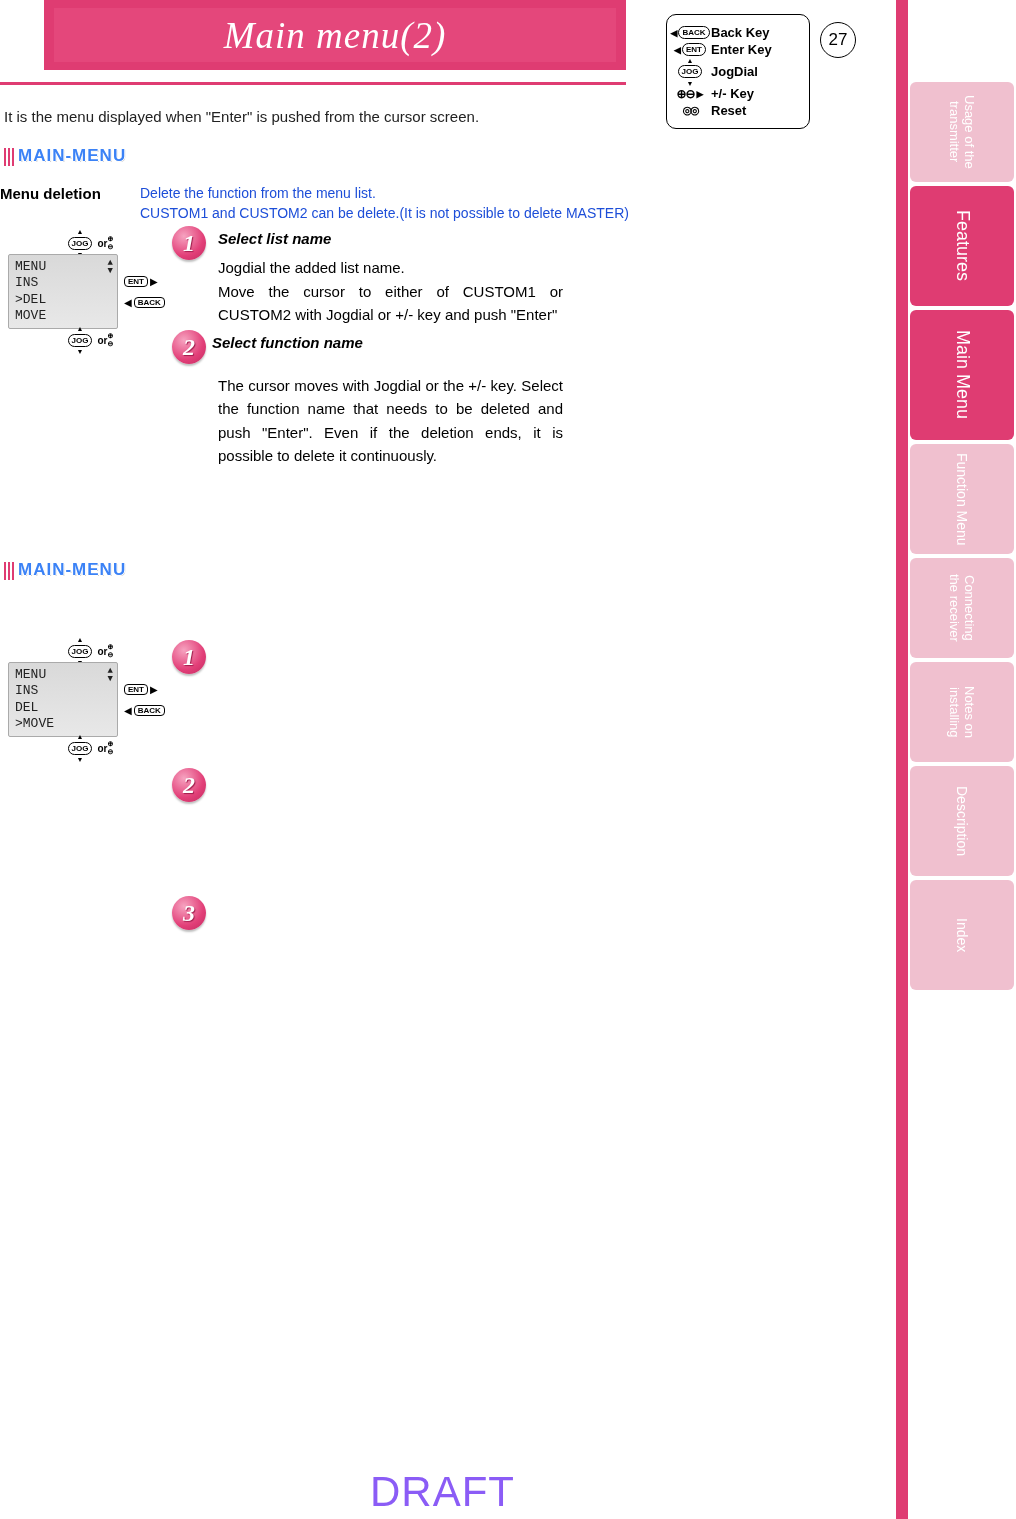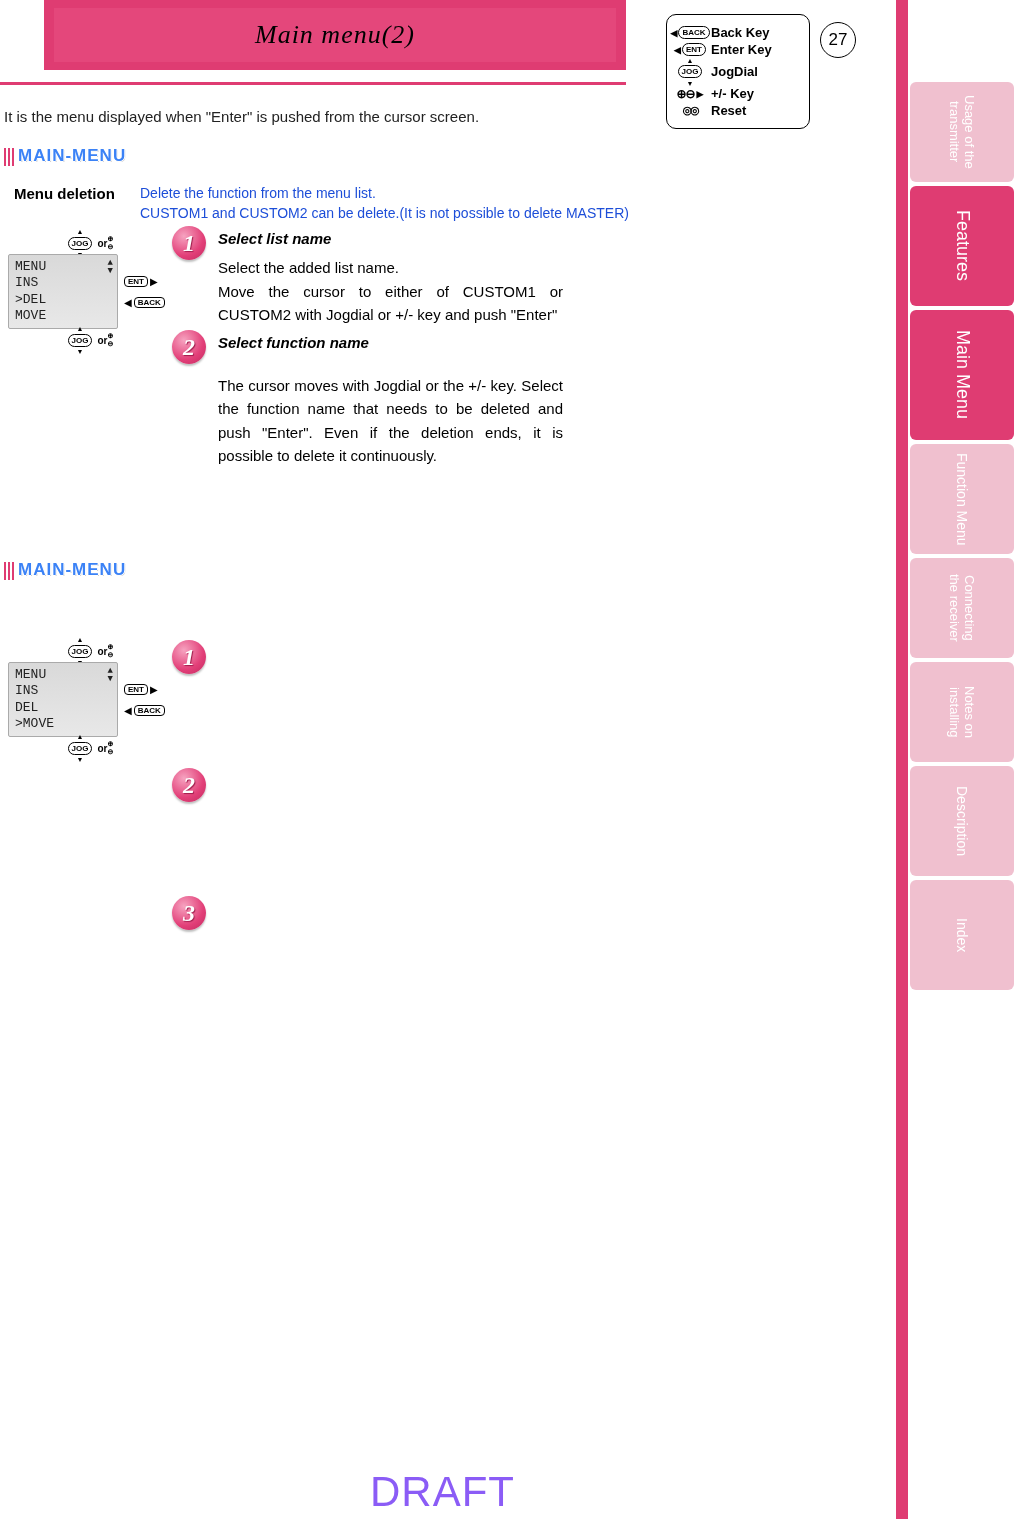--- a/index.html
+++ b/index.html
@@ -1,20 +1,20 @@
 <!DOCTYPE html>
 <html><head>
 <meta charset="utf-8">
 <style>
   * { margin: 0; padding: 0; box-sizing: border-box; }
   body { font-family: Arial, Helvetica, sans-serif; font-size: 14px; color: #000; background: #fff; width: 1016px; height: 1519px; position: relative; }
 
   .title-bar { position: absolute; left: 44px; top: 0; width: 582px; height: 70px; background: #df3c72; }
   .title-bar-inner { position: absolute; left: 10px; top: 8px; right: 10px; bottom: 8px; background: #e4477b; display: flex; align-items: center; justify-content: center; }
-  .title-text { color: #000000; font-family: Georgia, serif; font-size: 26px; font-style: italic; letter-spacing: 1px; }
+  .title-text { color: #ffffff; font-family: Georgia, serif; font-size: 37px; font-style: italic; letter-spacing: 1px; }
 
   .rule { position: absolute; left: 0; top: 82px; width: 626px; height: 3px; background: #df3c72; }
 
   .legend-box { position: absolute; left: 666px; top: 14px; width: 144px; border: 1px solid #000; border-radius: 10px; padding: 8px 8px 8px 10px; font-size: 13px; font-weight: 700; }
   .legend-row { display: flex; align-items: center; gap: 8px; margin: 2px 0; }
   .legend-icon { width: 26px; height: 14px; display: inline-flex; align-items: center; justify-content: center; font-size: 9px; font-weight: bold; position:relative; }
   .arrow-left::before { content: "◀"; font-size: 9px; margin-right: 1px; }
   .arrow-right::after { content: "▶"; font-size: 9px; margin-left: 1px; }
   .arrow-ud::before { content: "▲"; position:absolute; top:-8px; left:50%; transform:translateX(-50%); font-size:7px;}
   .arrow-ud::after { content: "▼"; position:absolute; bottom:-8px; left:50%; transform:translateX(-50%); font-size:7px;}
@@ -35,21 +35,21 @@
   .intro { position: absolute; left: 4px; top: 108px; font-size: 17px; }
 
   .main-menu-tag { position: absolute; width: 130px; height: 22px; }
   .main-menu-tag .bars { position:absolute; left:0; top:2px; width:10px; height:18px; background: repeating-linear-gradient(to right, #df3c72 0 2px, transparent 2px 4px); }
   .main-menu-tag .txt { position:absolute; left:14px; top:0; font-weight:900; font-size:17px; color:#3b82f6; text-shadow: 1px 0 #fff, -1px 0 #fff, 0 1px #fff, 0 -1px #fff, 1px 1px #ccc; letter-spacing:1px;}
 
   .sub-label { font-weight: 700; font-size: 15px; }
   .body-text { font-size: 15px; color: #222; }
   .small-text { font-size: 14px; color: #1d4ed8; }
 
-  .section1-label { position:absolute; left:14px; top:185px; }
+  .section1-label { position:absolute; left:0; top:185px; }
   .section1-desc1 { position:absolute; left:140px; top:185px; }
   .section1-desc2 { position:absolute; left:140px; top:205px; }
 
   .control-block { position:absolute; width:160px; }
   .ctrl-row { display:flex; align-items:center; justify-content:center; gap:3px; margin:4px 0; font-size:11px; font-weight:700;}
   .jog-icon { display:inline-block; position:relative; padding:0 2px;}
   .jog-icon .pill{ font-size:8px; }
   .mini-arrow-up::before{content:"▲"; position:absolute; top:-8px; left:50%; transform:translateX(-50%); font-size:7px;}
   .mini-arrow-down::after{content:"▼"; position:absolute; bottom:-8px; left:50%; transform:translateX(-50%); font-size:7px;}
   .or-txt{font-size:10px; font-weight:700;}
@@ -170,27 +170,27 @@
     <span class="jog-icon mini-arrow-up mini-arrow-down"><span class="pill">JOG</span></span>
     <span class="or-txt">or</span>
     <span class="pm-icon mini-arrow-up mini-arrow-down"></span>
   </div>
 </div>
 
 <div style="position:absolute; left:172px; top:226px;">
   <span class="step-badge"><span class="circ"></span><span class="num">1</span></span>
 </div>
 <div style="position:absolute; left:218px; top:230px;" class="step-title">Select list name</div>
-<div style="position:absolute; left:218px; top:256px; width:340px;" class="step-body">Select the added list name.</div>
+<div style="position:absolute; left:218px; top:256px; width:340px;" class="step-body">Jogdial the added list name.</div>
 <div style="position:absolute; left:218px; top:280px; width:345px;" class="step-body">Move the cursor to either of CUSTOM1 or CUSTOM2 with Jogdial or +/- key and push "Enter"</div>
 
 <div style="position:absolute; left:172px; top:330px;">
   <span class="step-badge"><span class="circ"></span><span class="num">2</span></span>
 </div>
-<div style="position:absolute; left:218px; top:334px;" class="step-title">Select function name</div>
+<div style="position:absolute; left:212px; top:334px;" class="step-title">Select function name</div>
 <div style="position:absolute; left:218px; top:374px; width:345px;" class="step-body">The cursor moves with Jogdial or the +/- key. Select the function name that needs to be deleted and push "Enter". Even if the deletion ends, it is possible to delete it continuously.</div>
 
 <div class="main-menu-tag" style="left:4px; top:560px;">
   <div class="bars"></div>
   <div class="txt">MAIN-MENU</div>
 </div>
 
 <div class="control-block" style="left:8px; top:640px;">
   <div class="ctrl-row">
     <span class="jog-icon mini-arrow-up mini-arrow-down"><span class="pill">JOG</span></span>

